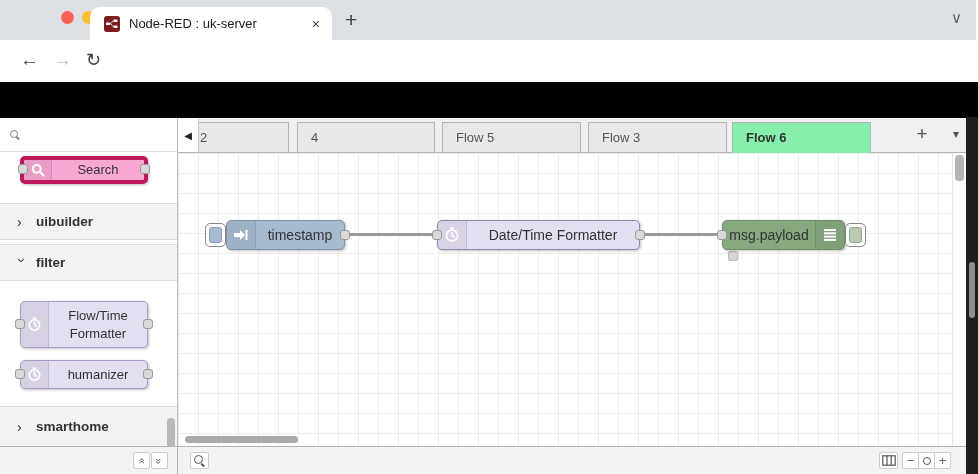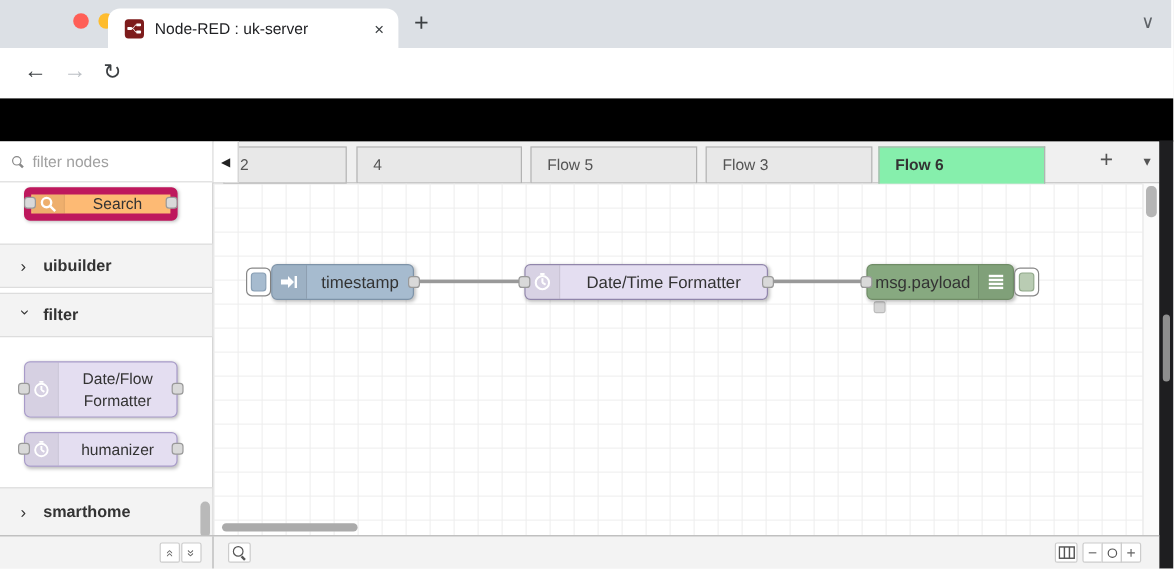--- a/index.html
+++ b/index.html
@@ -83,21 +83,21 @@
   .p-node { position:absolute; border-radius:5px; box-shadow:1px 1px 3px rgba(0,0,0,.25); }
   .p-node .icon-rg { position:absolute; left:0; top:0; bottom:0; width:28px; background:rgba(0,0,0,.06);
                      border-right:1px solid rgba(0,0,0,.10); border-radius:4px 0 0 4px;
                      display:flex; align-items:center; justify-content:center; }
   .p-node .nlabel { position:absolute; left:28px; right:0; top:0; bottom:0; display:flex; flex-direction:column;
                     align-items:center; justify-content:center; font-size:13px; color:#333; line-height:1.35; }
   .port { position:absolute; width:10px; height:10px; background:#d9d9d9; border:1px solid #999; border-radius:3px; }
   .port.l { left:-6px; top:calc(50% - 6px); }
   .port.r { right:-6px; top:calc(50% - 6px); }
 
-  .pn-search { left:20px; top:38px; width:128px; height:28px; background:#fdba74; border:6px solid #be185d; }
+  .pn-search { left:20px; top:38px; width:128px; height:28px; background:#f9a8d4; border:4px solid #be185d; }
   .pn-dt  { left:20px; top:183px; width:128px; height:47px; background:#e4def1; border:1px solid #a89bc9; }
   .pn-hum { left:20px; top:242px; width:128px; height:29px; background:#e4def1; border:1px solid #a89bc9; }
 
   .pal-thumb { position:absolute; left:167px; top:300px; width:8px; height:30px; background:#b9b9b9; border-radius:4px; }
 
   
   .tabbar { position:absolute; left:178px; top:118px; width:788px; height:35px; background:#f0f0f0;
             border-bottom:1px solid #b3b3b3; }
   .tab-scroll { position:absolute; left:0; top:0; width:21px; height:34px; background:#fff;
                 border-right:1px solid #ccc; display:flex; align-items:center; justify-content:center;
@@ -272,21 +272,20 @@
     <span class="hamburger">
         <i></i>
         <i></i>
         <i></i>
       </span>
   </div>
 
   <div class="palette">
     <div class="filter-row">
       <span class="mag"></span>
-      <input class="filter-input" value="" placeholder="filter nodes" style="">
     </div>
 
     <div class="p-node pn-search">
       <span class="icon-rg">
         <svg width="14" height="14" viewBox="0 0 14 14" fill="none" stroke="#fff" stroke-width="2">
           <circle cx="5.8" cy="5.8" r="3.9"></circle>
             <line x1="9" y1="9" x2="13" y2="13"></line>
         </svg>
       </span>
       <span class="nlabel">
@@ -308,21 +307,21 @@
 
     <div class="p-node pn-dt">
       <span class="icon-rg">
         <svg width="15" height="15" viewBox="0 0 15 15" fill="none" stroke="#fff" stroke-width="1.6">
           <circle cx="7.5" cy="8" r="5.2"></circle>
             <path d="M7.5 8 L7.5 4.6 M7.5 8 L10 9.6"></path>
             <path d="M5.8 1.2 h3.4"></path>
         </svg>
       </span>
       <span class="nlabel">
-        <span>Date/Flow</span>
+        <span>Flow/Time</span>
         <span>Formatter</span>
       </span>
       <span class="port l"></span>
       <span class="port r"></span>
     </div>
 
     <div class="p-node pn-hum">
       <span class="icon-rg">
         <svg width="15" height="15" viewBox="0 0 15 15" fill="none" stroke="#fff" stroke-width="1.6">
           <circle cx="7.5" cy="8" r="5.2"></circle>

